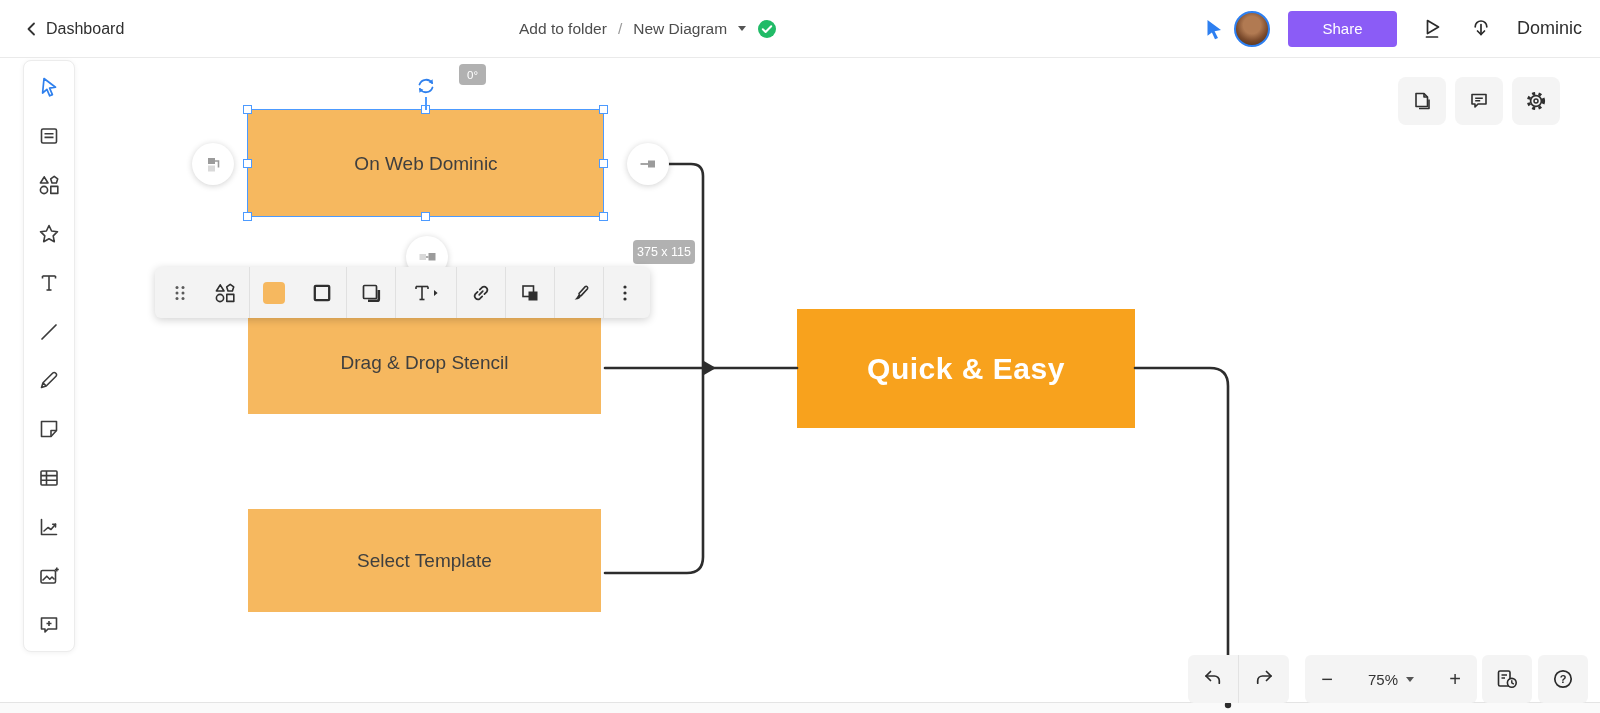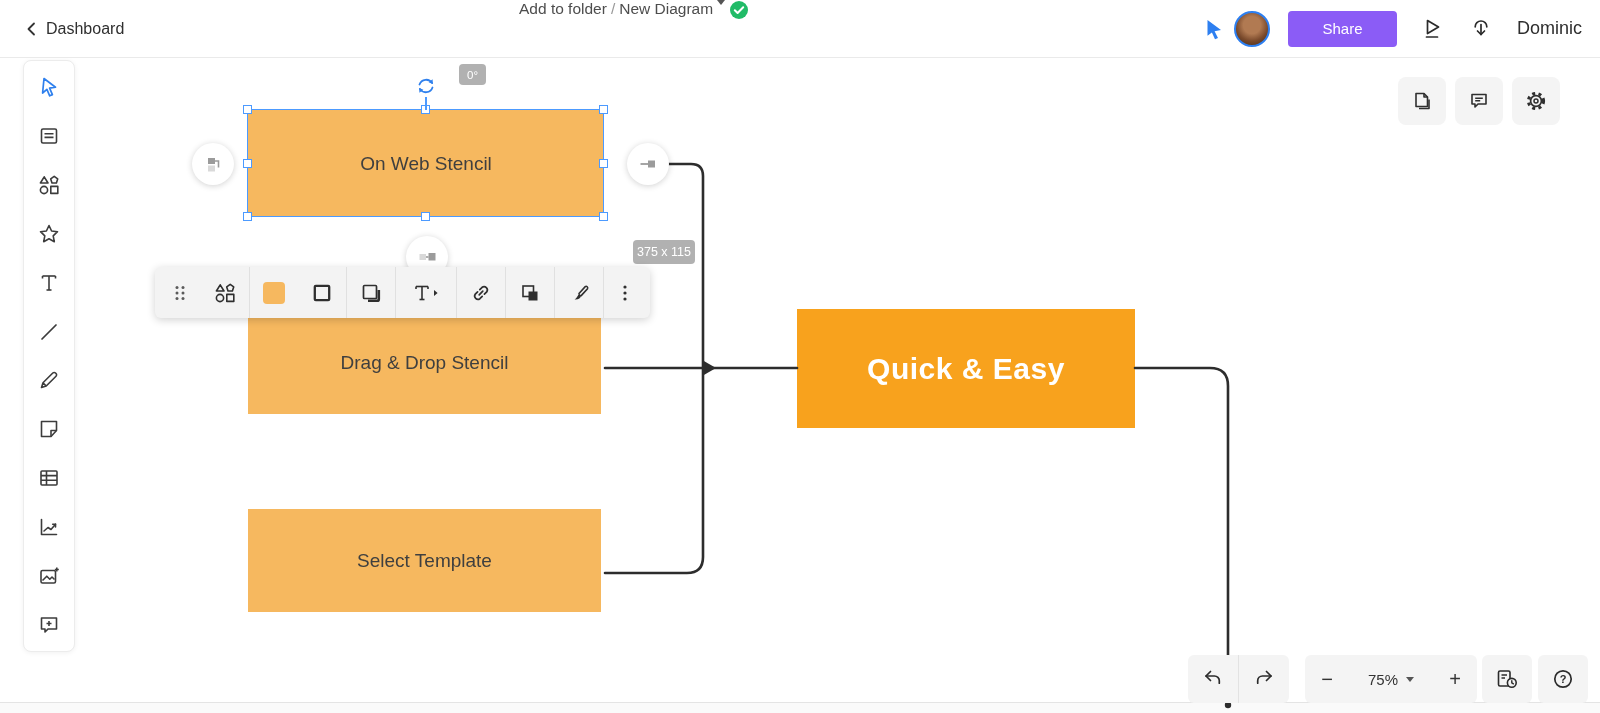--- a/index.html
+++ b/index.html
@@ -5,21 +5,21 @@
   html,body{margin:0;padding:0;background:#fff;}
   #app{position:relative;width:1600px;height:713px;overflow:hidden;background:#ffffff;
        font-family:"Liberation Sans",sans-serif;-webkit-font-smoothing:antialiased;}
   svg{display:block;}
 
   
   .header{position:absolute;top:0;left:0;width:1600px;height:57px;background:#fff;
           border-bottom:1px solid #eaeaea;z-index:50;}
   .back{position:absolute;left:24px;top:0;height:57px;display:flex;align-items:center;gap:8px;
         font-size:16px;color:#2f2f2f;cursor:pointer;}
-  .breadcrumb{position:absolute;left:519px;top:0;height:57px;display:flex;align-items:flex-start;gap:4px;
+  .breadcrumb{position:absolute;left:519px;top:0;height:57px;display:flex;align-items:center;gap:11px;
         font-size:15.5px;color:#4d4d4d;}
   .crumb{cursor:pointer;}
   .sep{color:#9a9a9a;}
   .caret{width:0;height:0;border-left:4.5px solid transparent;border-right:4.5px solid transparent;
         border-top:5.5px solid #555;}
   .header-right{position:absolute;right:18px;top:0;height:57px;display:flex;align-items:center;}
   .avatar{width:36px;height:36px;border-radius:50%;margin-left:10px;
         border:2.5px solid #2D7FF0;box-sizing:border-box;
         background:radial-gradient(circle at 50% 38%, #b17a52 0 34%, #7a4a2c 62%, #3c2414 100%);}
   .share-btn{margin-left:18px;width:109px;height:36px;border-radius:4px;background:#8b5cf6;color:#fff;
@@ -94,21 +94,21 @@
 
   .bottom-strip{position:absolute;left:0;top:702px;width:1600px;height:11px;background:#fafafa;
         border-top:1px solid #e4e4e4;z-index:2;}
 </style>
 </head>
 <body>
 
 <div id="app">
 
   <div class="node node-1">
-      <span>On Web Stencil</span>
+      <span>On Web Dominic</span>
     </div>
   <div class="node node-2">
       <span>Drag &amp; Drop Stencil</span>
     </div>
   <div class="node node-3">
       <span>Select Template</span>
     </div>
   <div class="node node-4">
       <span>Quick &amp; Easy</span>
     </div>

